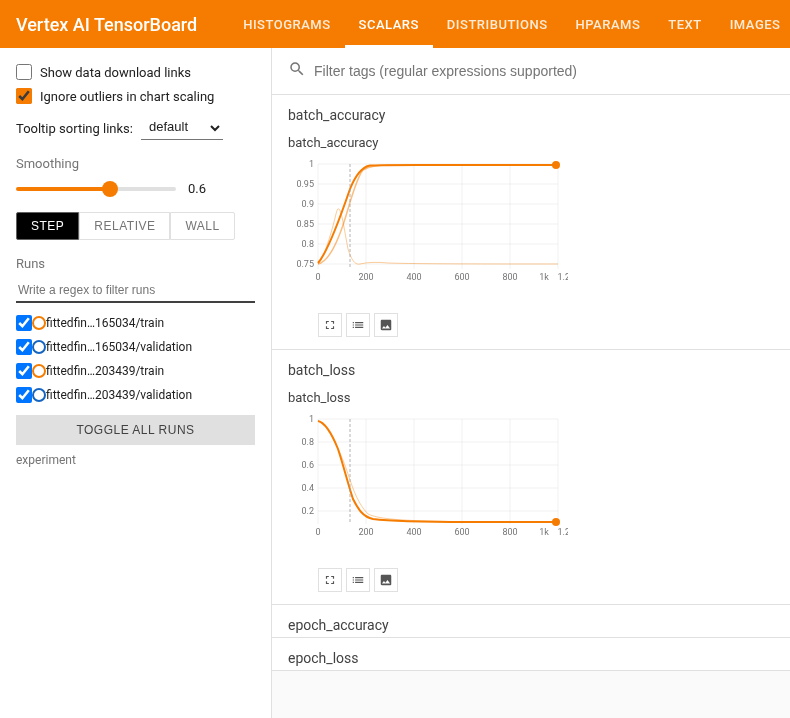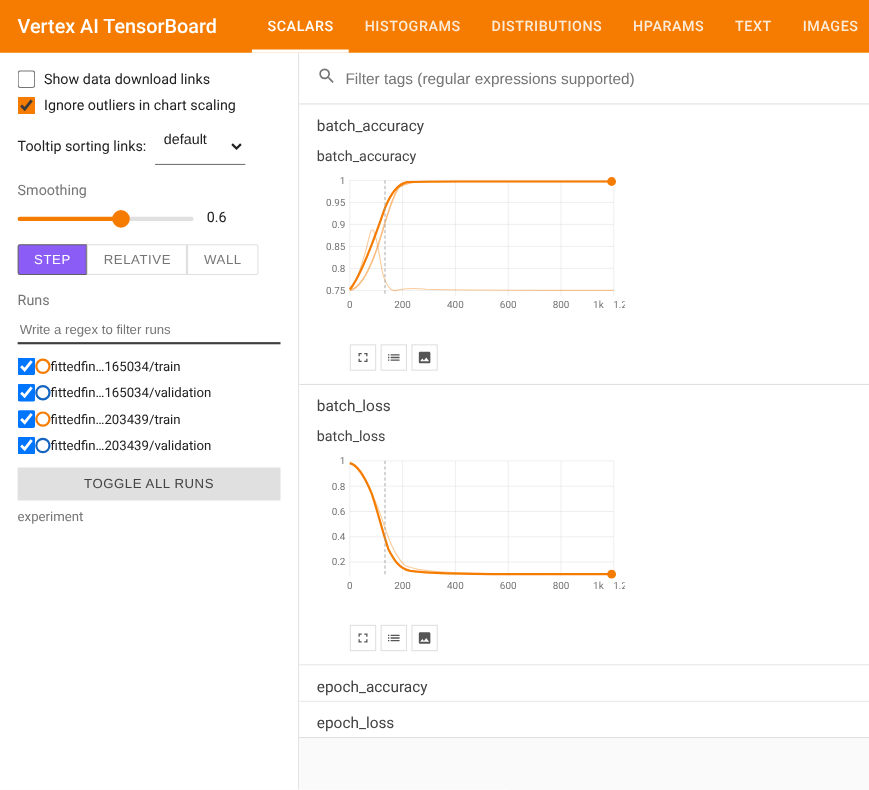--- a/index.html
+++ b/index.html
@@ -84,21 +84,21 @@
       margin-top: 12px;
       margin-bottom: 4px;
     }
     .dropdown-label { font-size: 13px; color: #212121; }
     .dropdown-select {
       border: none;
       border-bottom: 1px solid #757575;
       background: transparent;
       font-size: 13px;
       color: #212121;
-      padding: 2px 18px 14px 4px;
+      padding: 2px 18px 4px 4px;
       cursor: pointer;
       appearance: auto;
       outline: none;
     }
 
     
     .smoothing-label { font-size: 13px; color: #757575; margin-bottom: 10px; margin-top: 12px; }
     .smoothing-row {
       display: flex;
       align-items: center;
@@ -131,21 +131,21 @@
       font-size: 12px;
       font-weight: 500;
       border: 1px solid #e0e0e0;
       background: #fff;
       cursor: pointer;
       color: #757575;
       letter-spacing: 0.5px;
     }
     .axis-btn:first-child { border-radius: 2px 0 0 2px; }
     .axis-btn:last-child { border-radius: 0 2px 2px 0; }
-    .axis-btn.active { background: #8b5cf6; color: #fff; border-color: #616161; }
+    .axis-btn.active { background: #000000; color: #fff; border-color: #616161; }
 
     
     .runs-label { font-size: 13px; color: #757575; margin-top: 16px; margin-bottom: 8px; }
     .runs-filter {
       width: 100%;
       border: none;
       border-bottom: 2px solid #404040;
       font-size: 12px;
       color: #757575;
       padding: 4px 2px;
@@ -281,22 +281,22 @@
       font-size: 12px;
       color: #555;
     }
   </style>
 </head>
 <body>
 
 <nav class="topnav">
   <span class="topnav-logo">Vertex AI TensorBoard</span>
   <div class="topnav-items">
+    <div class="topnav-item">HISTOGRAMS</div>
     <div class="topnav-item active">SCALARS</div>
-    <div class="topnav-item">HISTOGRAMS</div>
     <div class="topnav-item">DISTRIBUTIONS</div>
     <div class="topnav-item">HPARAMS</div>
     <div class="topnav-item">TEXT</div>
     <div class="topnav-item">IMAGES</div>
 
   </div>
 </nav>
 
 <div class="main-layout">
 

